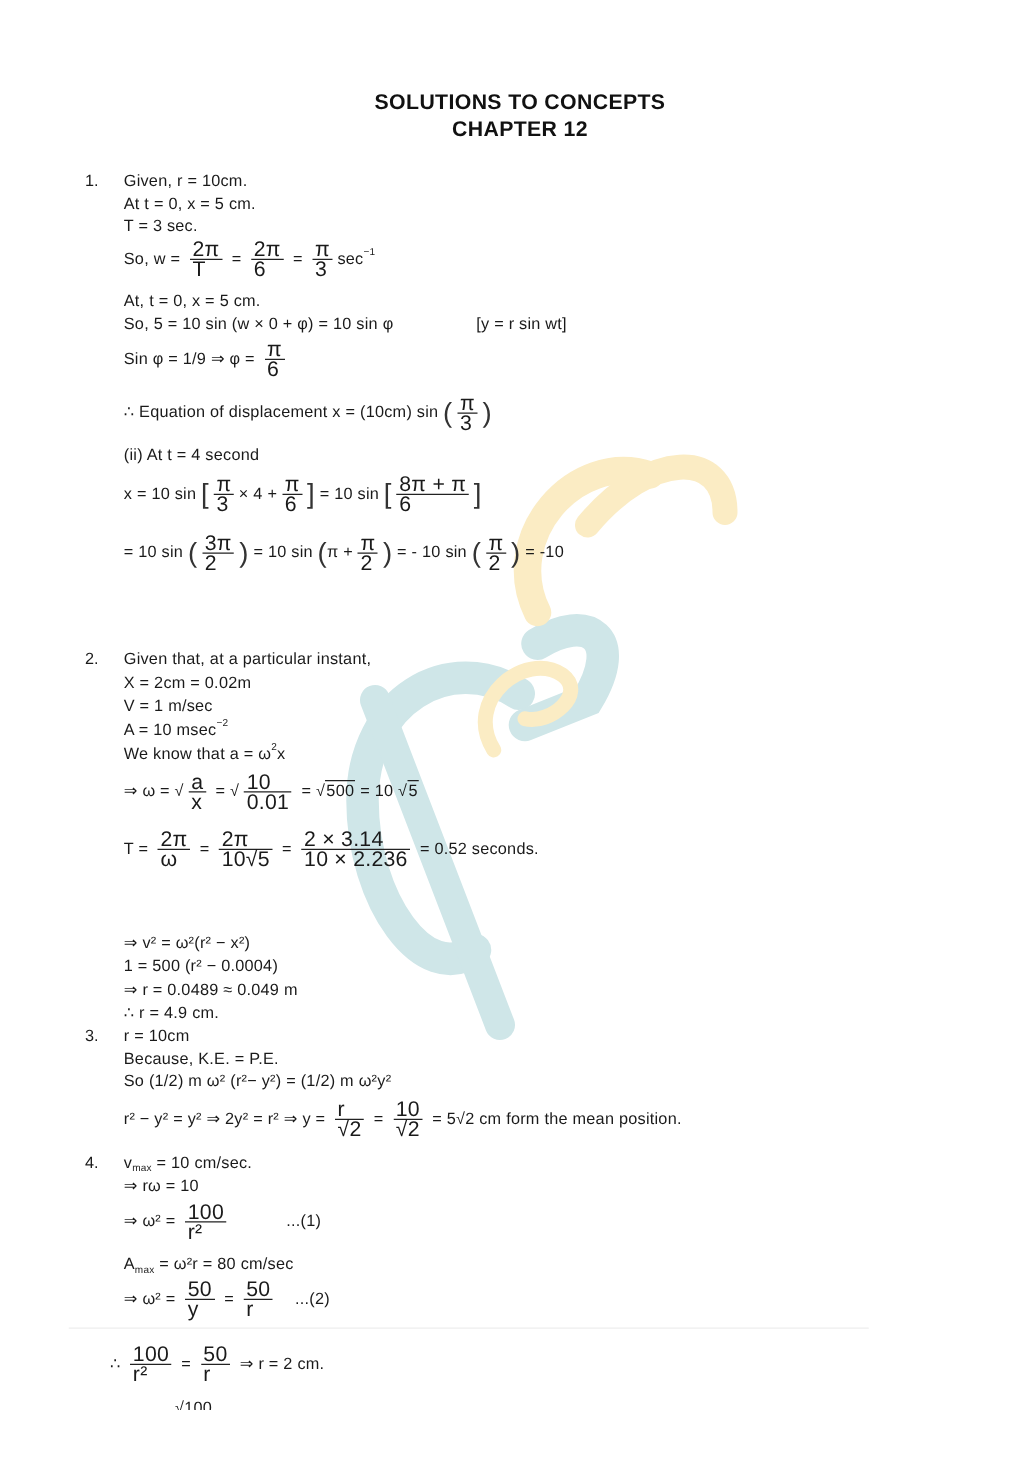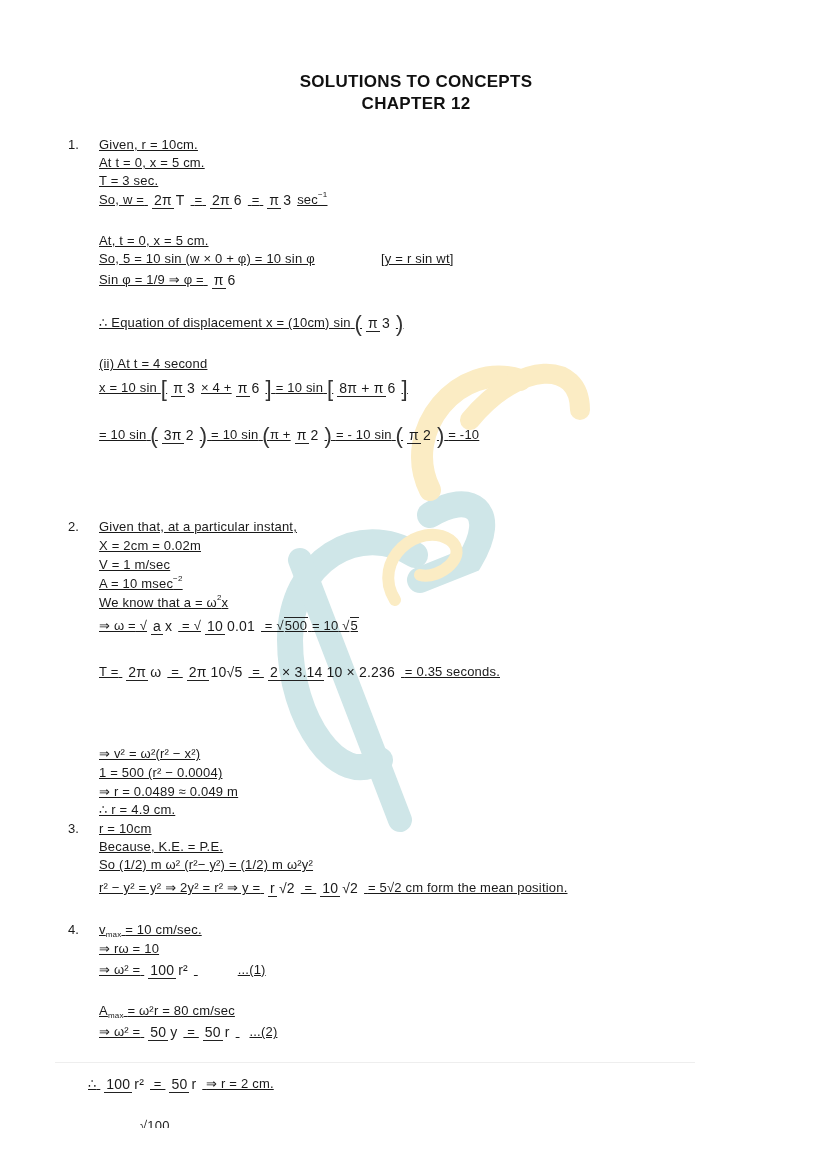--- a/index.html
+++ b/index.html
@@ -2,23 +2,23 @@
 <html><head>
 <meta charset="utf-8">
 <style>
   html, body { margin:0; padding:0; background:#ffffff; }
   body { width:826px; height:1169px; position:relative; overflow:hidden;
          font-family:"Liberation Sans", sans-serif; color:#1a1a1a; }
   .page { position:absolute; left:0; top:0; width:740px; height:1169px; }
   .wm { position:absolute; left:0; top:0; width:826px; height:1169px; pointer-events:none; }
   .title { position:absolute; left:0; width:832px; text-align:center; font-weight:bold; font-size:17px; letter-spacing:0.3px; color:#111; }
   .t1 { top:72px; } .t2 { top:94px; }
-  .ln { position:absolute; font-size:13px; white-space:nowrap; line-height:16px; letter-spacing:0.2px;text-decoration:underline; }
+  .ln { position:absolute; font-size:13px; white-space:nowrap; line-height:16px; letter-spacing:0.2px; }
   .num { position:absolute; left:68px; font-size:13px; line-height:16px; }
-  .frac { display:inline-flex; flex-direction:row; align-items:center; vertical-align:middle; margin:0 4px; font-size:14px; line-height:15px; }
+  .frac { display:inline-flex; flex-direction:column; vertical-align:middle; margin:0 4px; font-size:17px; line-height:15px; }
   .frac .n { padding:0 2px; border-bottom:1px solid #222; }
   .frac .d { padding:0 2px; }
   .big { font-size:22px; font-weight:200; vertical-align:middle; color:#333; }
   sup { font-size:8px; vertical-align:7px; line-height:0; }
   sub { font-size:8px; vertical-align:-3px; line-height:0; }
   .sq { border-top:1px solid #222; padding:0 1px;margin-top:18px; }
   .sep { position:absolute; left:55px; top:1062px; width:640px; height:1px; background:#eeeeee; }
 </style>
 </head>
 <body>
@@ -141,21 +141,21 @@
     =
     <span class="frac">
         <span class="n">2π</span>
         <span class="d">10√5</span>
       </span>
     =
     <span class="frac">
         <span class="n">2 × 3.14</span>
         <span class="d">10 × 2.236</span>
       </span>
-    <span>= 0.35 seconds.</span>
+    <span>= 0.52 seconds.</span>
   </div>
   <div class="ln" style="left:99px;top:746px">⇒ v² = ω²(r² − x²)</div>
   <div class="ln" style="left:99px;top:765px">1 = 500 (r² − 0.0004)</div>
   <div class="ln" style="left:99px;top:784px">⇒ r = 0.0489 ≈ 0.049 m</div>
   <div class="ln" style="left:99px;top:802px">∴ r = 4.9 cm.</div>
 
   <div class="num" style="top:821px">3.</div>
   <div class="ln" style="left:99px;top:821px">r = 10cm</div>
   <div class="ln" style="left:99px;top:839px">Because, K.E. = P.E.</div>
   <div class="ln" style="left:99px;top:857px">So (1/2) m ω² (r²− y²) = (1/2) m ω²y²</div>

